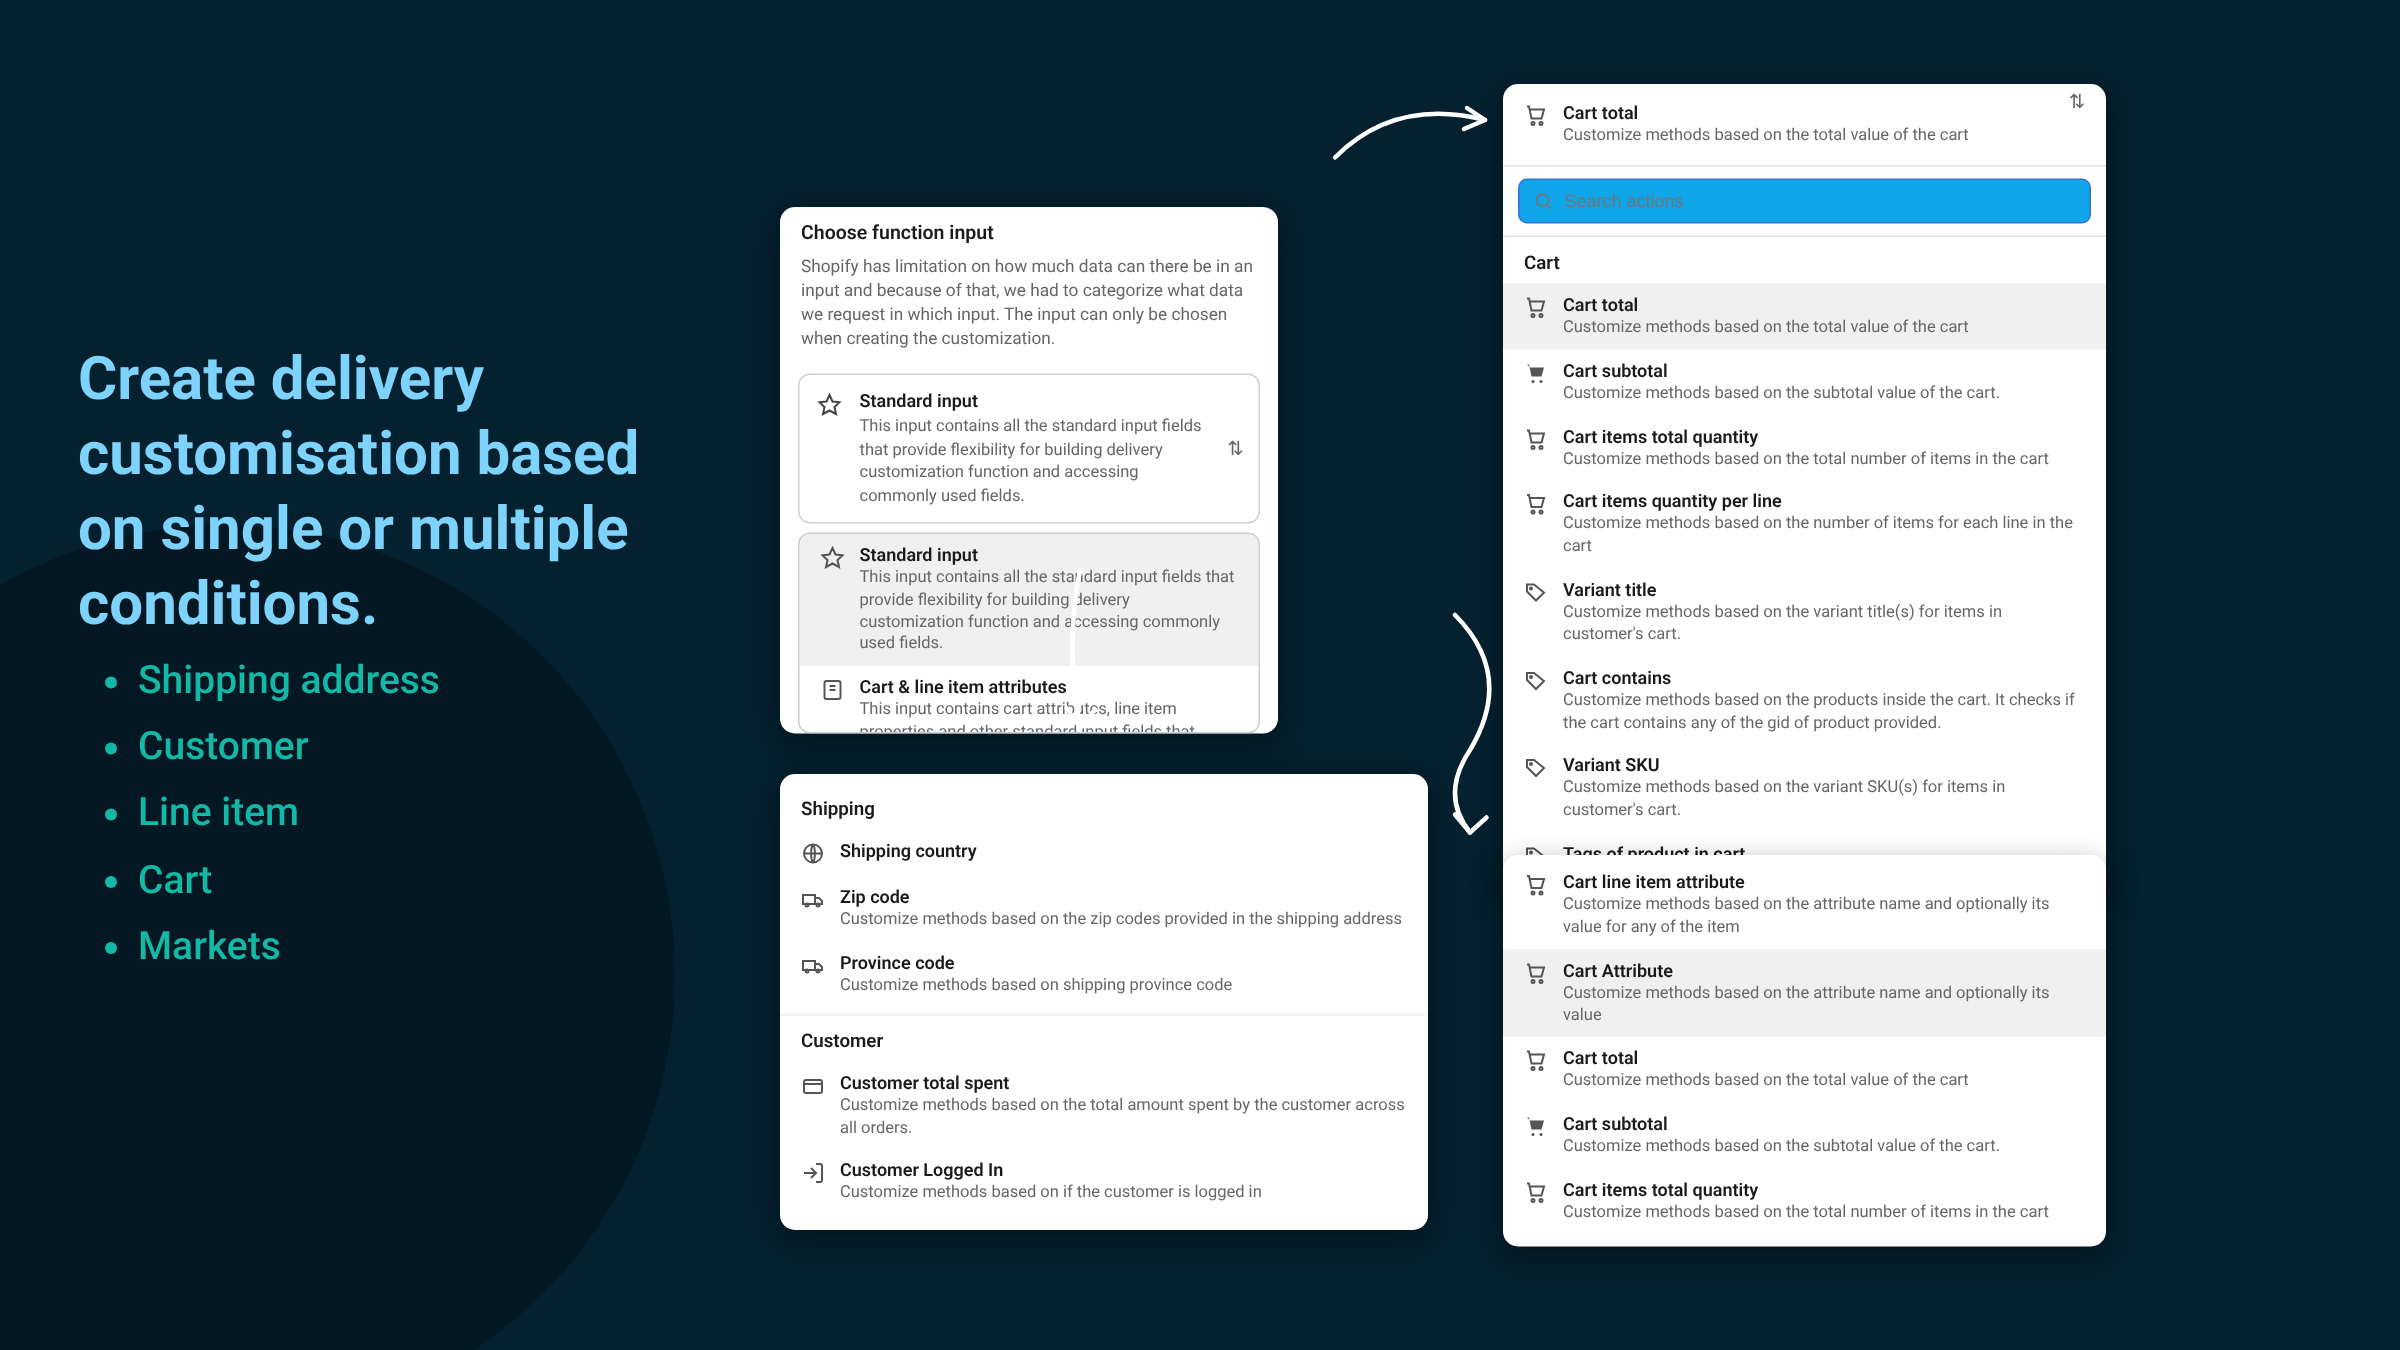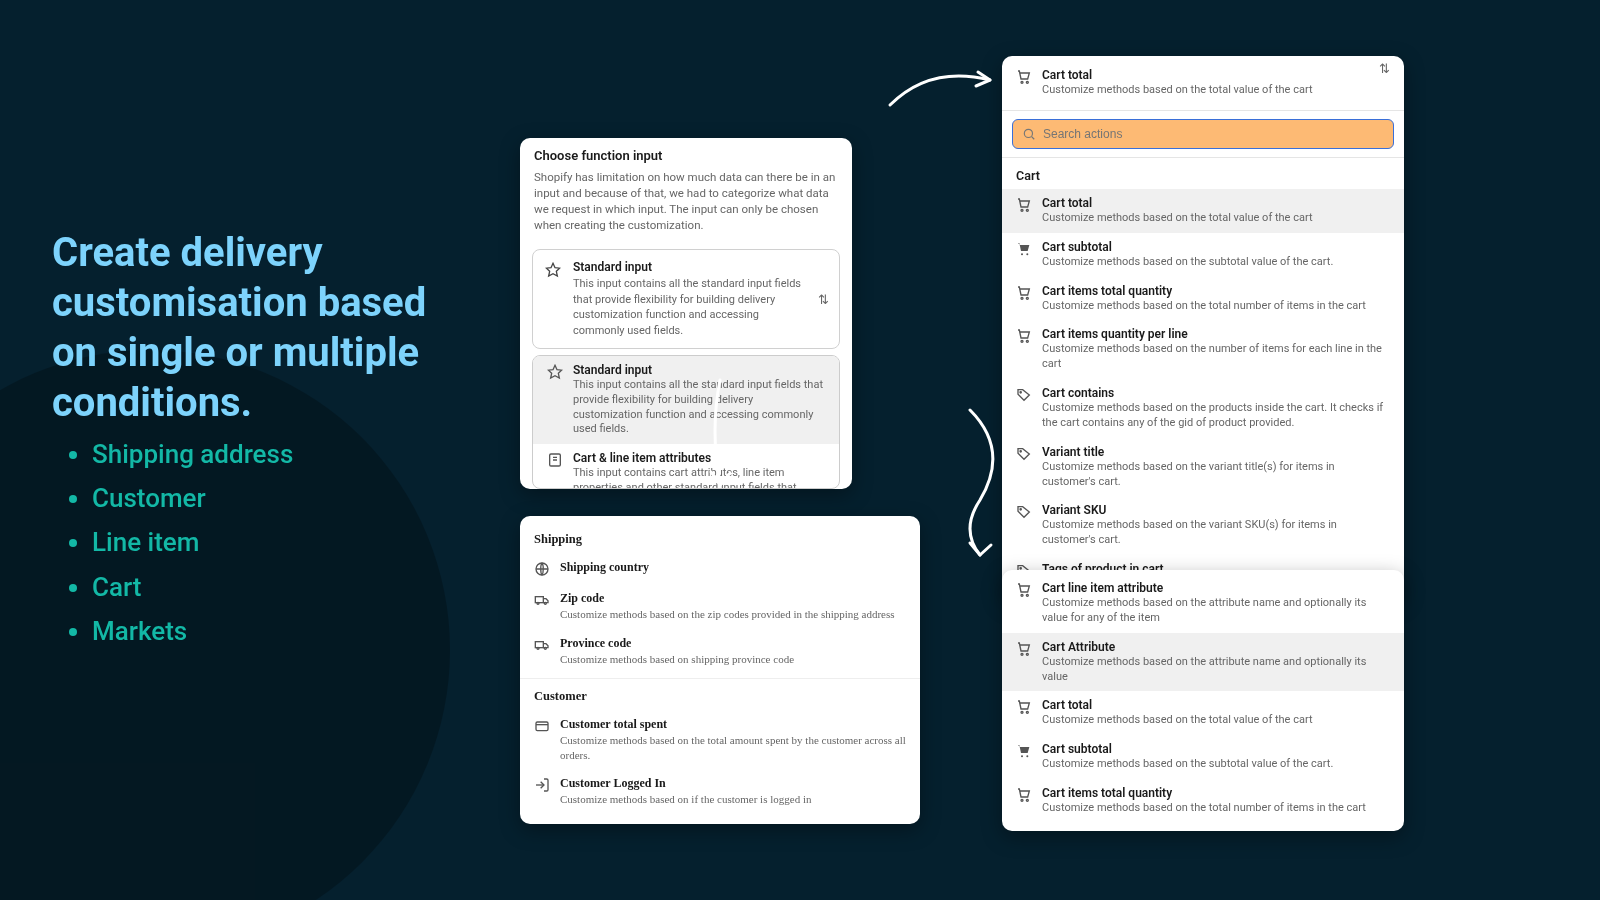--- a/index.html
+++ b/index.html
@@ -49,21 +49,21 @@
   .row-desc { font-size:11px; color:#666; line-height:1.35; margin-top:1px; }
   .topbar {
     display:flex; align-items:flex-start; gap:10px; padding:12px 14px;
     border-bottom:1px solid #e5e5e5;
   }
   .topbar .row-text { flex:1; }
   .search-wrap { padding:8px 10px; border-bottom:1px solid #e5e5e5; }
   .search-input {
     width:100%; border:1.5px solid #3a6fd8; border-radius:6px;
     padding:7px 10px 7px 30px; font-size:12px; color:#333;
-    background:#fdba74; outline:none;
+    background:#0ea5e9; outline:none;
   }
   .search-wrap { position:relative; }
   .search-icon { position:absolute; left:20px; top:50%; transform:translateY(-50%); color:#777; }
   .arrow { position:absolute; pointer-events:none; }
   svg { display:block; }
 </style>
 </head>
 <body>
 
 <div class="dark-circle"></div>
@@ -105,21 +105,21 @@
           <path d="M9 8h6M9 12h6"></path>
         </svg>
       <div class="row-text">
         <div class="row-title">Cart &amp; line item attributes</div>
         <div class="row-desc">This input contains cart attributes, line item properties and other standard input fields that provide flexibility for building the delivery customization function</div>
       </div>
     </div>
   </div>
 </div>
 
-<div class="card" style="left:520px; top:516px; width:400px; padding:6px 0 10px;font-family:Liberation Serif, serif;">
+<div class="card" style="left:520px; top:516px; width:432px; padding:6px 0 10px;">
   <div class="section-label">Shipping</div>
   <div class="row">
     <svg class="row-icon" viewBox="0 0 24 24" fill="none" stroke="currentColor" stroke-width="2">
         <circle cx="12" cy="12" r="9"></circle>
         <path d="M3 12h18M12 3c2.5 3 2.5 15 0 18M12 3c-2.5 3-2.5 15 0 18"></path>
       </svg>
     <div class="row-text">
         <div class="row-title">Shipping country</div>
       </div>
   </div>
@@ -235,32 +235,32 @@
         <div class="row-title">Cart items quantity per line</div>
         <div class="row-desc">Customize methods based on the number of items for each line in the cart</div>
       </div>
   </div>
   <div class="row">
     <svg class="row-icon" viewBox="0 0 24 24" fill="none" stroke="currentColor" stroke-width="2">
         <path d="M20 12l-8 8-9-9V4h7z"></path>
         <circle cx="7" cy="8" r="1"></circle>
       </svg>
     <div class="row-text">
+        <div class="row-title">Variant title</div>
+        <div class="row-desc">Customize methods based on the variant title(s) for items in customer's cart.</div>
+      </div>
+  </div>
+  <div class="row">
+    <svg class="row-icon" viewBox="0 0 24 24" fill="none" stroke="currentColor" stroke-width="2">
+        <path d="M20 12l-8 8-9-9V4h7z"></path>
+        <circle cx="7" cy="8" r="1"></circle>
+      </svg>
+    <div class="row-text">
         <div class="row-title">Cart contains</div>
         <div class="row-desc">Customize methods based on the products inside the cart. It checks if the cart contains any of the gid of product provided.</div>
-      </div>
-  </div>
-  <div class="row">
-    <svg class="row-icon" viewBox="0 0 24 24" fill="none" stroke="currentColor" stroke-width="2">
-        <path d="M20 12l-8 8-9-9V4h7z"></path>
-        <circle cx="7" cy="8" r="1"></circle>
-      </svg>
-    <div class="row-text">
-        <div class="row-title">Variant title</div>
-        <div class="row-desc">Customize methods based on the variant title(s) for items in customer's cart.</div>
       </div>
   </div>
   <div class="row">
     <svg class="row-icon" viewBox="0 0 24 24" fill="none" stroke="currentColor" stroke-width="2">
         <path d="M20 12l-8 8-9-9V4h7z"></path>
         <circle cx="7" cy="8" r="1"></circle>
       </svg>
     <div class="row-text">
         <div class="row-title">Variant SKU</div>
         <div class="row-desc">Customize methods based on the variant SKU(s) for items in customer's cart.</div>

